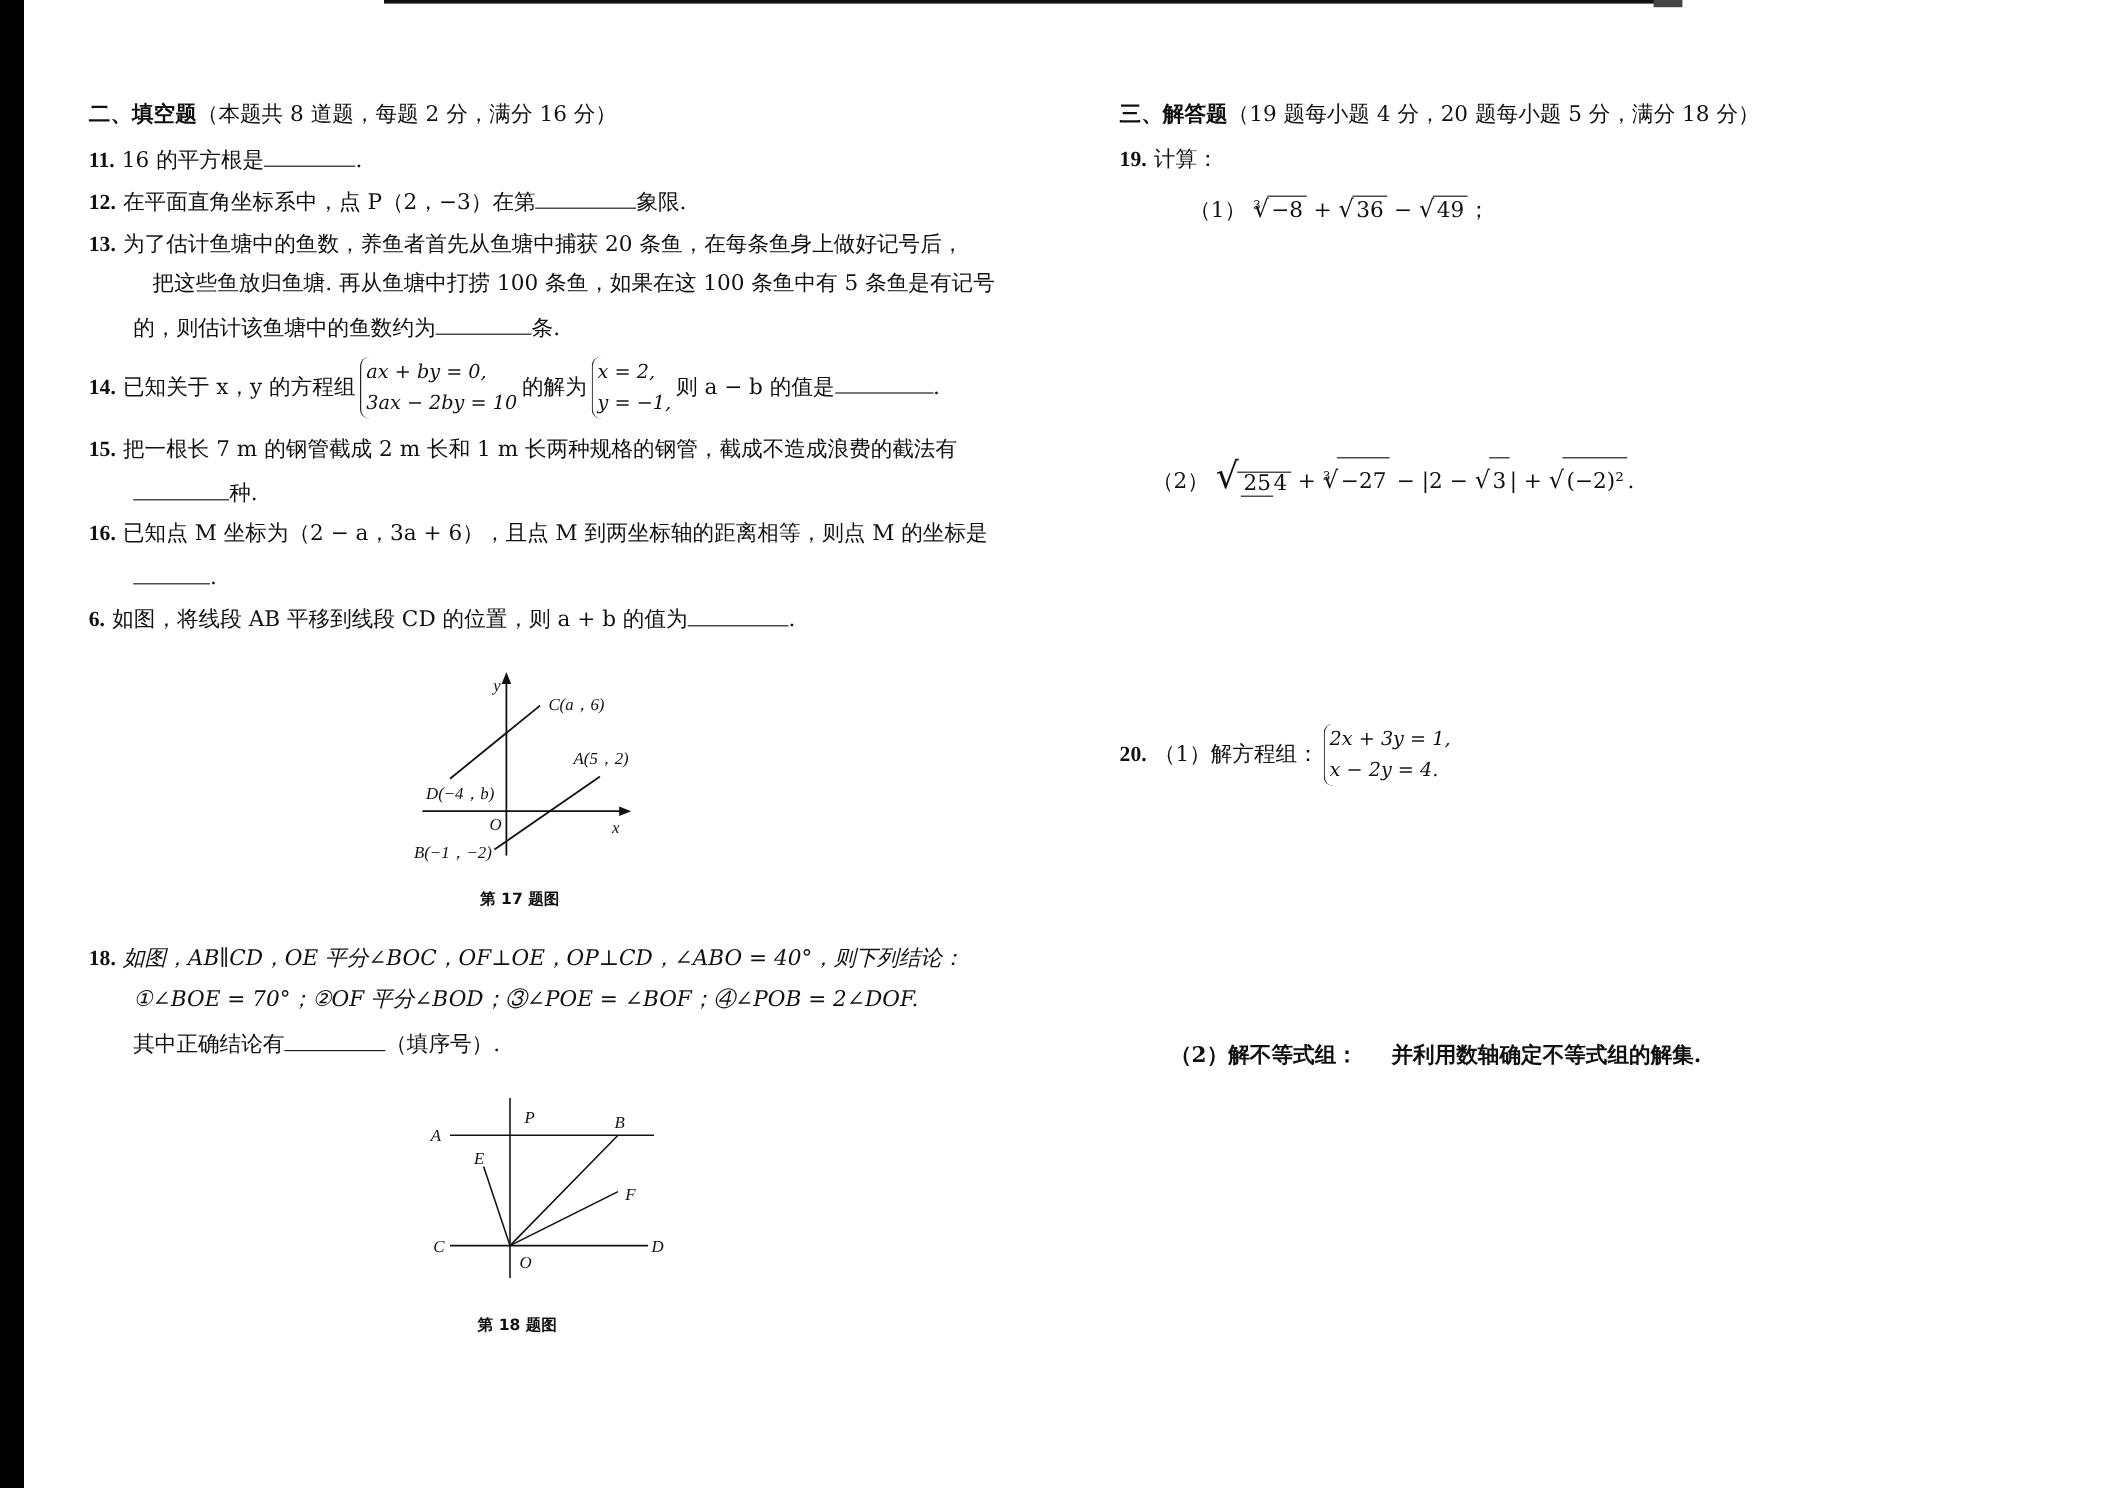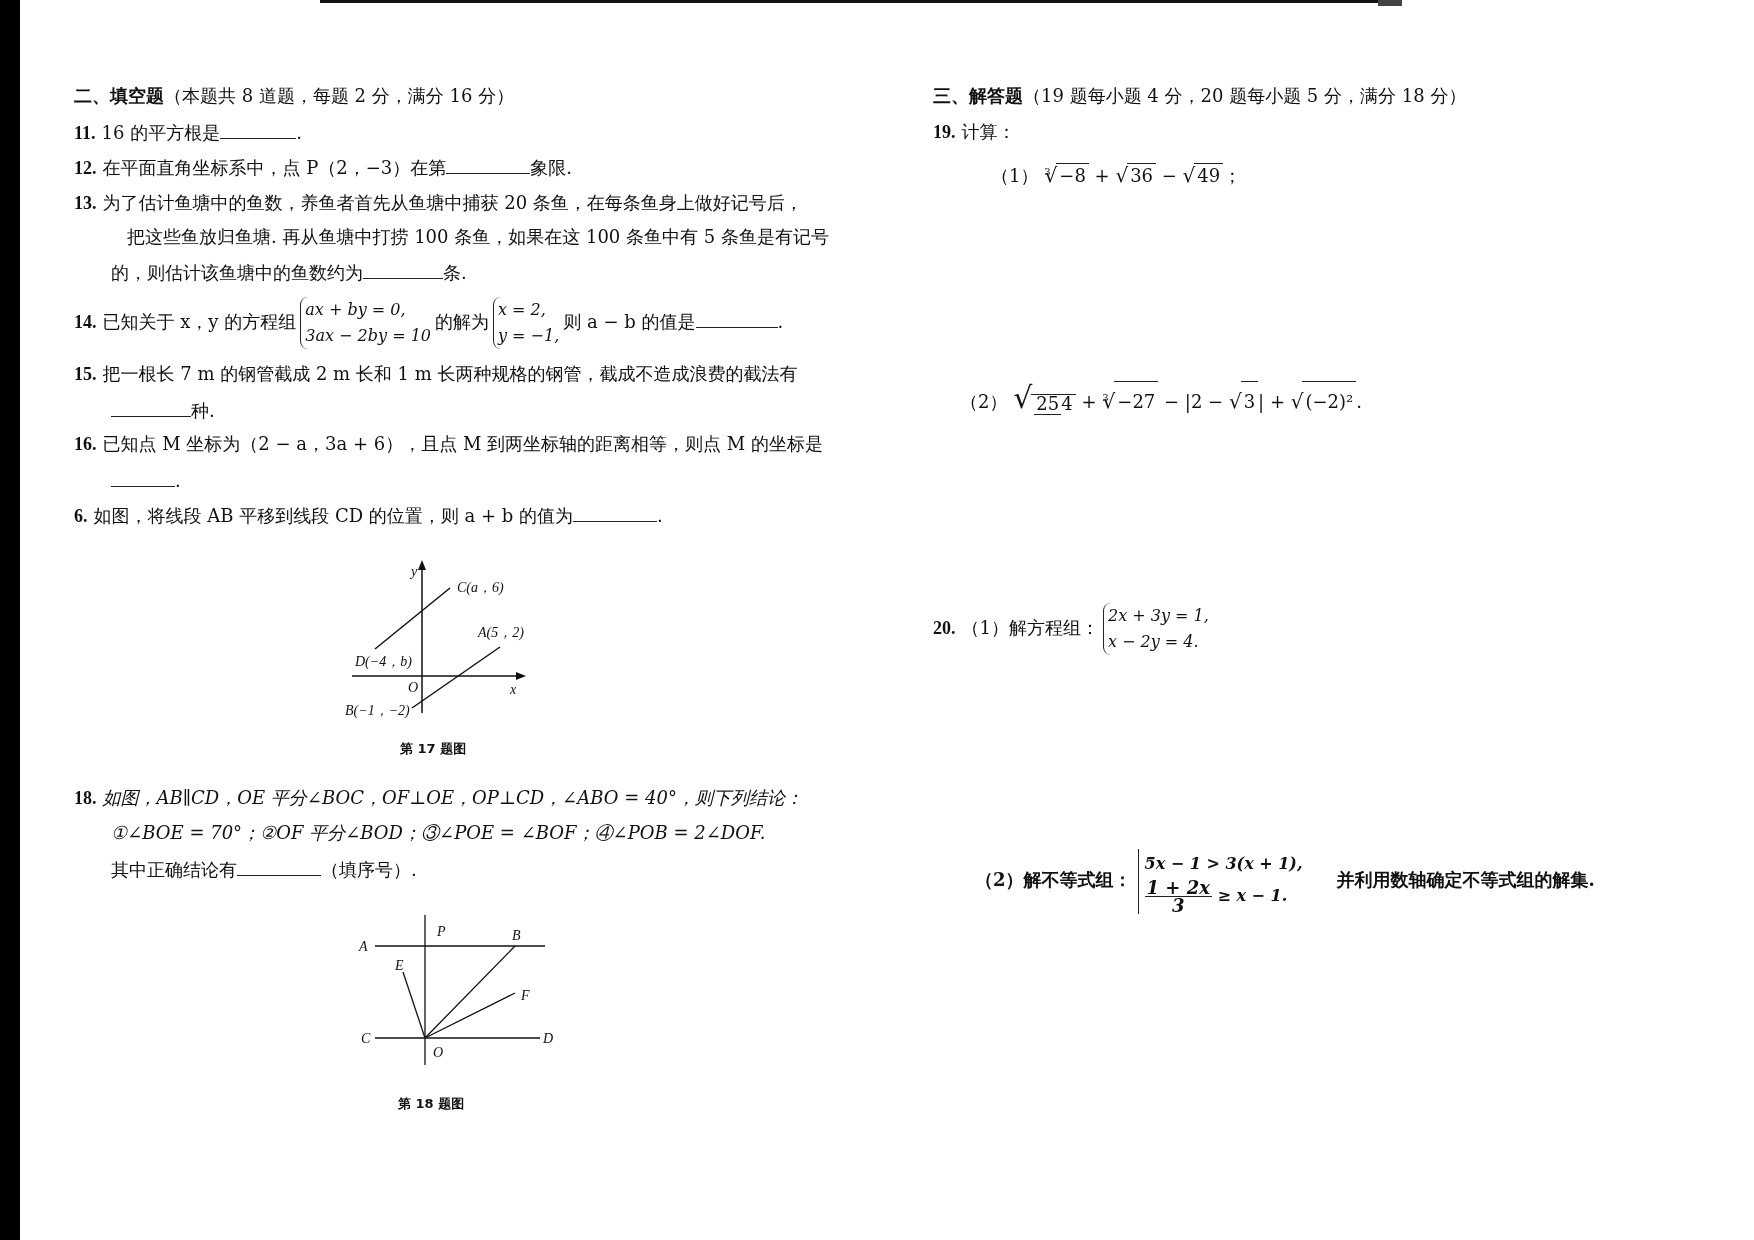--- a/index.html
+++ b/index.html
@@ -133,17 +133,14 @@
 <div class="line" style="left:960px;top:378px;line-height:40px;">
   <span>（2）</span>
   <span class="rad" style="font-size:30px">√</span><span class="frac sqrt"><span class="num">25</span><span>4</span></span><span> + </span><span class="idx">3</span><span class="rad">√</span><span class="sqrt">−27</span><span> − |2 − </span><span class="rad">√</span><span class="sqrt">3</span><span>| + </span><span class="rad">√</span><span class="sqrt">(−2)²</span><span>.</span>
 </div>
 
 <div class="line" style="left:933px;top:600px;line-height:56px;">
   <span class="qn">20.</span><span>（1）解方程组：</span><span class="brace it"><span style="display:block">2x + 3y = 1,</span><span style="display:block">x − 2y = 4.</span></span>
 </div>
 
 <div class="line" style="left:975px;top:840px;line-height:80px;font-weight:bold;">
-  <span>（2）解不等式组：</span><span class="bar"><span style="display:block" class="it">5x − 1 &gt; 3(x + 1),</span><span style="display:block"><span class="frac it">
-          <span class="num">1 + 2x</span>
-          <span>3</span>
-        </span> <span class="it">≥ x − 1.</span></span></span><span style="margin-left:28px">并利用数轴确定不等式组的解集.</span>
+  <span>（2）解不等式组：</span><span style="margin-left:28px">并利用数轴确定不等式组的解集.</span>
 </div>
 
 </body></html>

